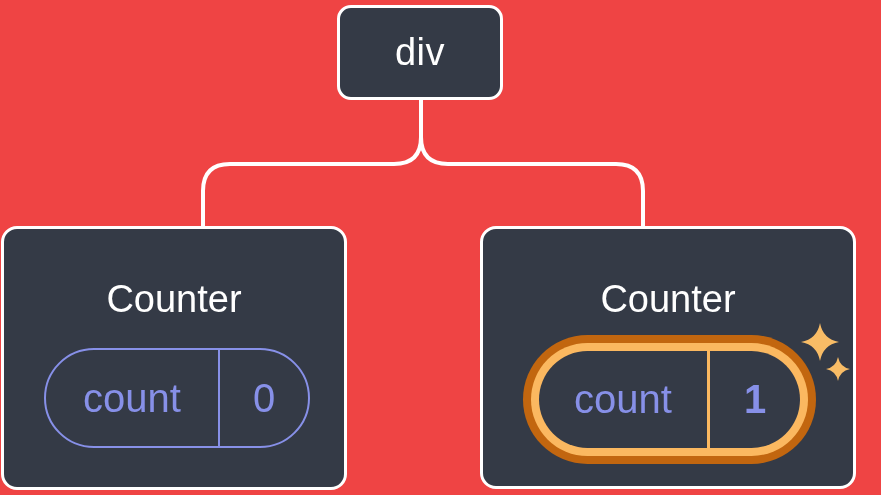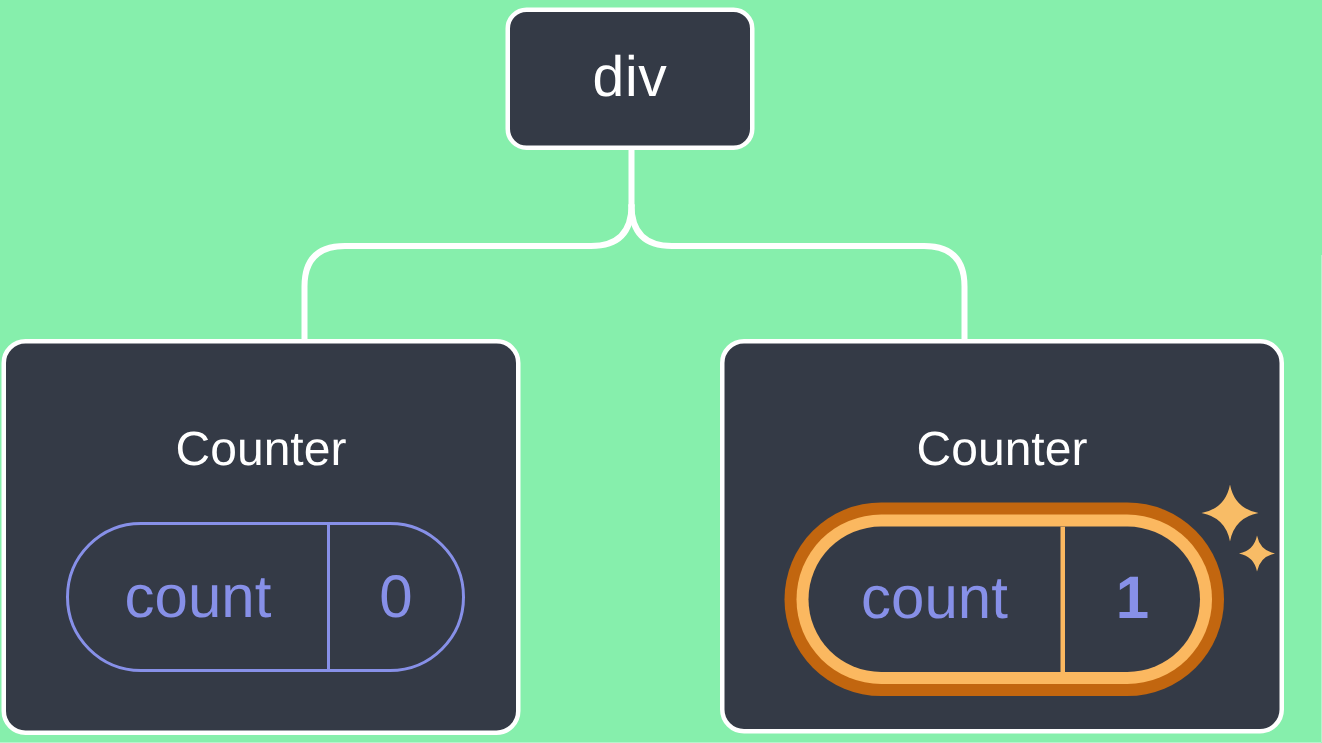--- a/index.html
+++ b/index.html
@@ -4,21 +4,21 @@
 <style>
   html, body {
     margin: 0;
     padding: 0;
     font-family: "Liberation Sans", sans-serif;
   }
   .canvas {
     position: relative;
     width: 881px;
     height: 495px;
-    background: #86efac;
+    background: #ef4444;
     overflow: hidden;
   }
   
   .root-node {
     position: absolute;
     left: 337px;
     top: 5px;
     width: 166px;
     height: 95px;
     box-sizing: border-box;
@@ -64,21 +64,21 @@
     width: 376px;
     height: 263px;
   }
   .card-title {
     position: absolute;
     left: 0;
     top: 50px;
     width: 100%;
     text-align: center;
     color: #FFFFFF;
-    font-size: 32px;
+    font-size: 38px;
     font-weight: 500;
     line-height: 40px;
   }
   
   .pill {
     position: absolute;
     left: 40px;
     top: 119px;
     width: 266px;
     height: 100px;

